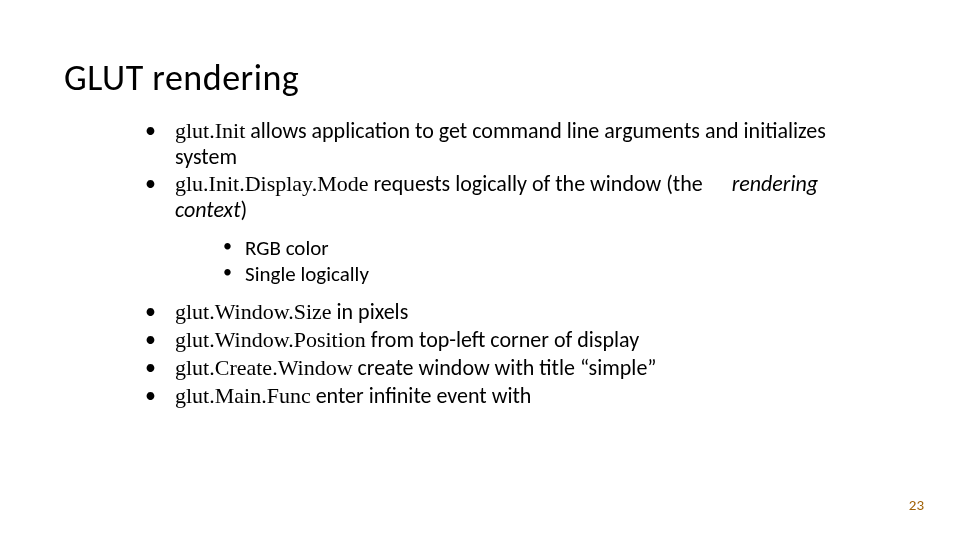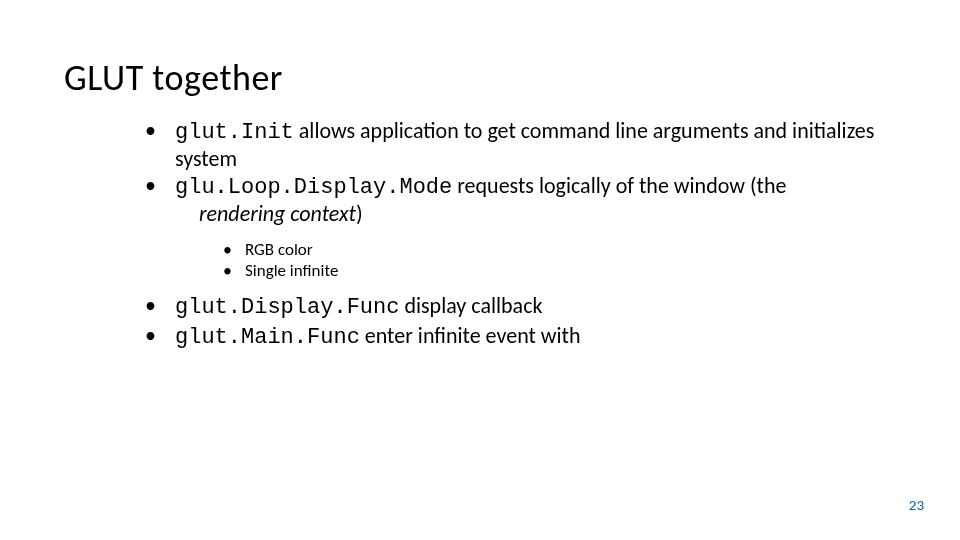--- a/index.html
+++ b/index.html
@@ -44,65 +44,71 @@
     left: 10px;
     top: 0;
     font-size: 22px;
   }
   ul.level2 {
     margin: 12px 0 12px 40px;
   }
   ul.level2 > li {
     position: relative;
     padding-left: 30px;
-    font-size: 17px;
+    font-size: 21px;
     line-height: 1.25;
   }
   ul.level2 > li::before {
     content: "•";
     position: absolute;
     left: 8px;
     top: 0;
     font-size: 18px;
   }
   .mono {
-    font-family: Liberation Mono, monospace;
+    font-family: Liberation Serif, serif;
     margin-top: 7px;
   }
   .italic {
     font-style: italic;
     margin-left: 24px;
   }
   .pagenum {
     position: absolute;
     right: 36px;
     bottom: 26px;
     font-size: 15px;
-    color: #0369a1;
+    color: #a16207;
   }
 </style>
 </head>
 <body>
 
-<div class="title">GLUT together</div>
+<div class="title">GLUT rendering</div>
 
 <div class="body">
   <ul class="level1">
     <li>
       <span class="mono">glut.Init</span><span>  allows application to get command line arguments and initializes system</span>
     </li>
     <li>
-      <span class="mono">glu.Loop.Display.Mode</span><span>  requests logically of the window (the </span><span class="italic">rendering context</span><span>)</span>
+      <span class="mono">glu.Init.Display.Mode</span><span>  requests logically of the window (the </span><span class="italic">rendering context</span><span>)</span>
       <ul class="level2">
         <li>RGB color</li>
-        <li>Single infinite</li>
+        <li>Single logically</li>
       </ul>
     </li>
     <li>
-      <span class="mono">glut.Display.Func</span><span>  display callback</span>
+      <span class="mono">glut.Window.Size</span><span>  in pixels</span>
+    </li>
+    <li>
+      <span class="mono">glut.Window.Position</span><span>  from top-left corner of display</span>
+    </li>
+    <li>
+      <span class="mono">glut.Create.Window</span><span>  create window with title “simple”</span>
     </li>
     <li>
       <span class="mono">glut.Main.Func</span><span>  enter infinite event with</span>
     </li>
   </ul>
 </div>
 
 <div class="pagenum">23</div>
 
 </body></html>

